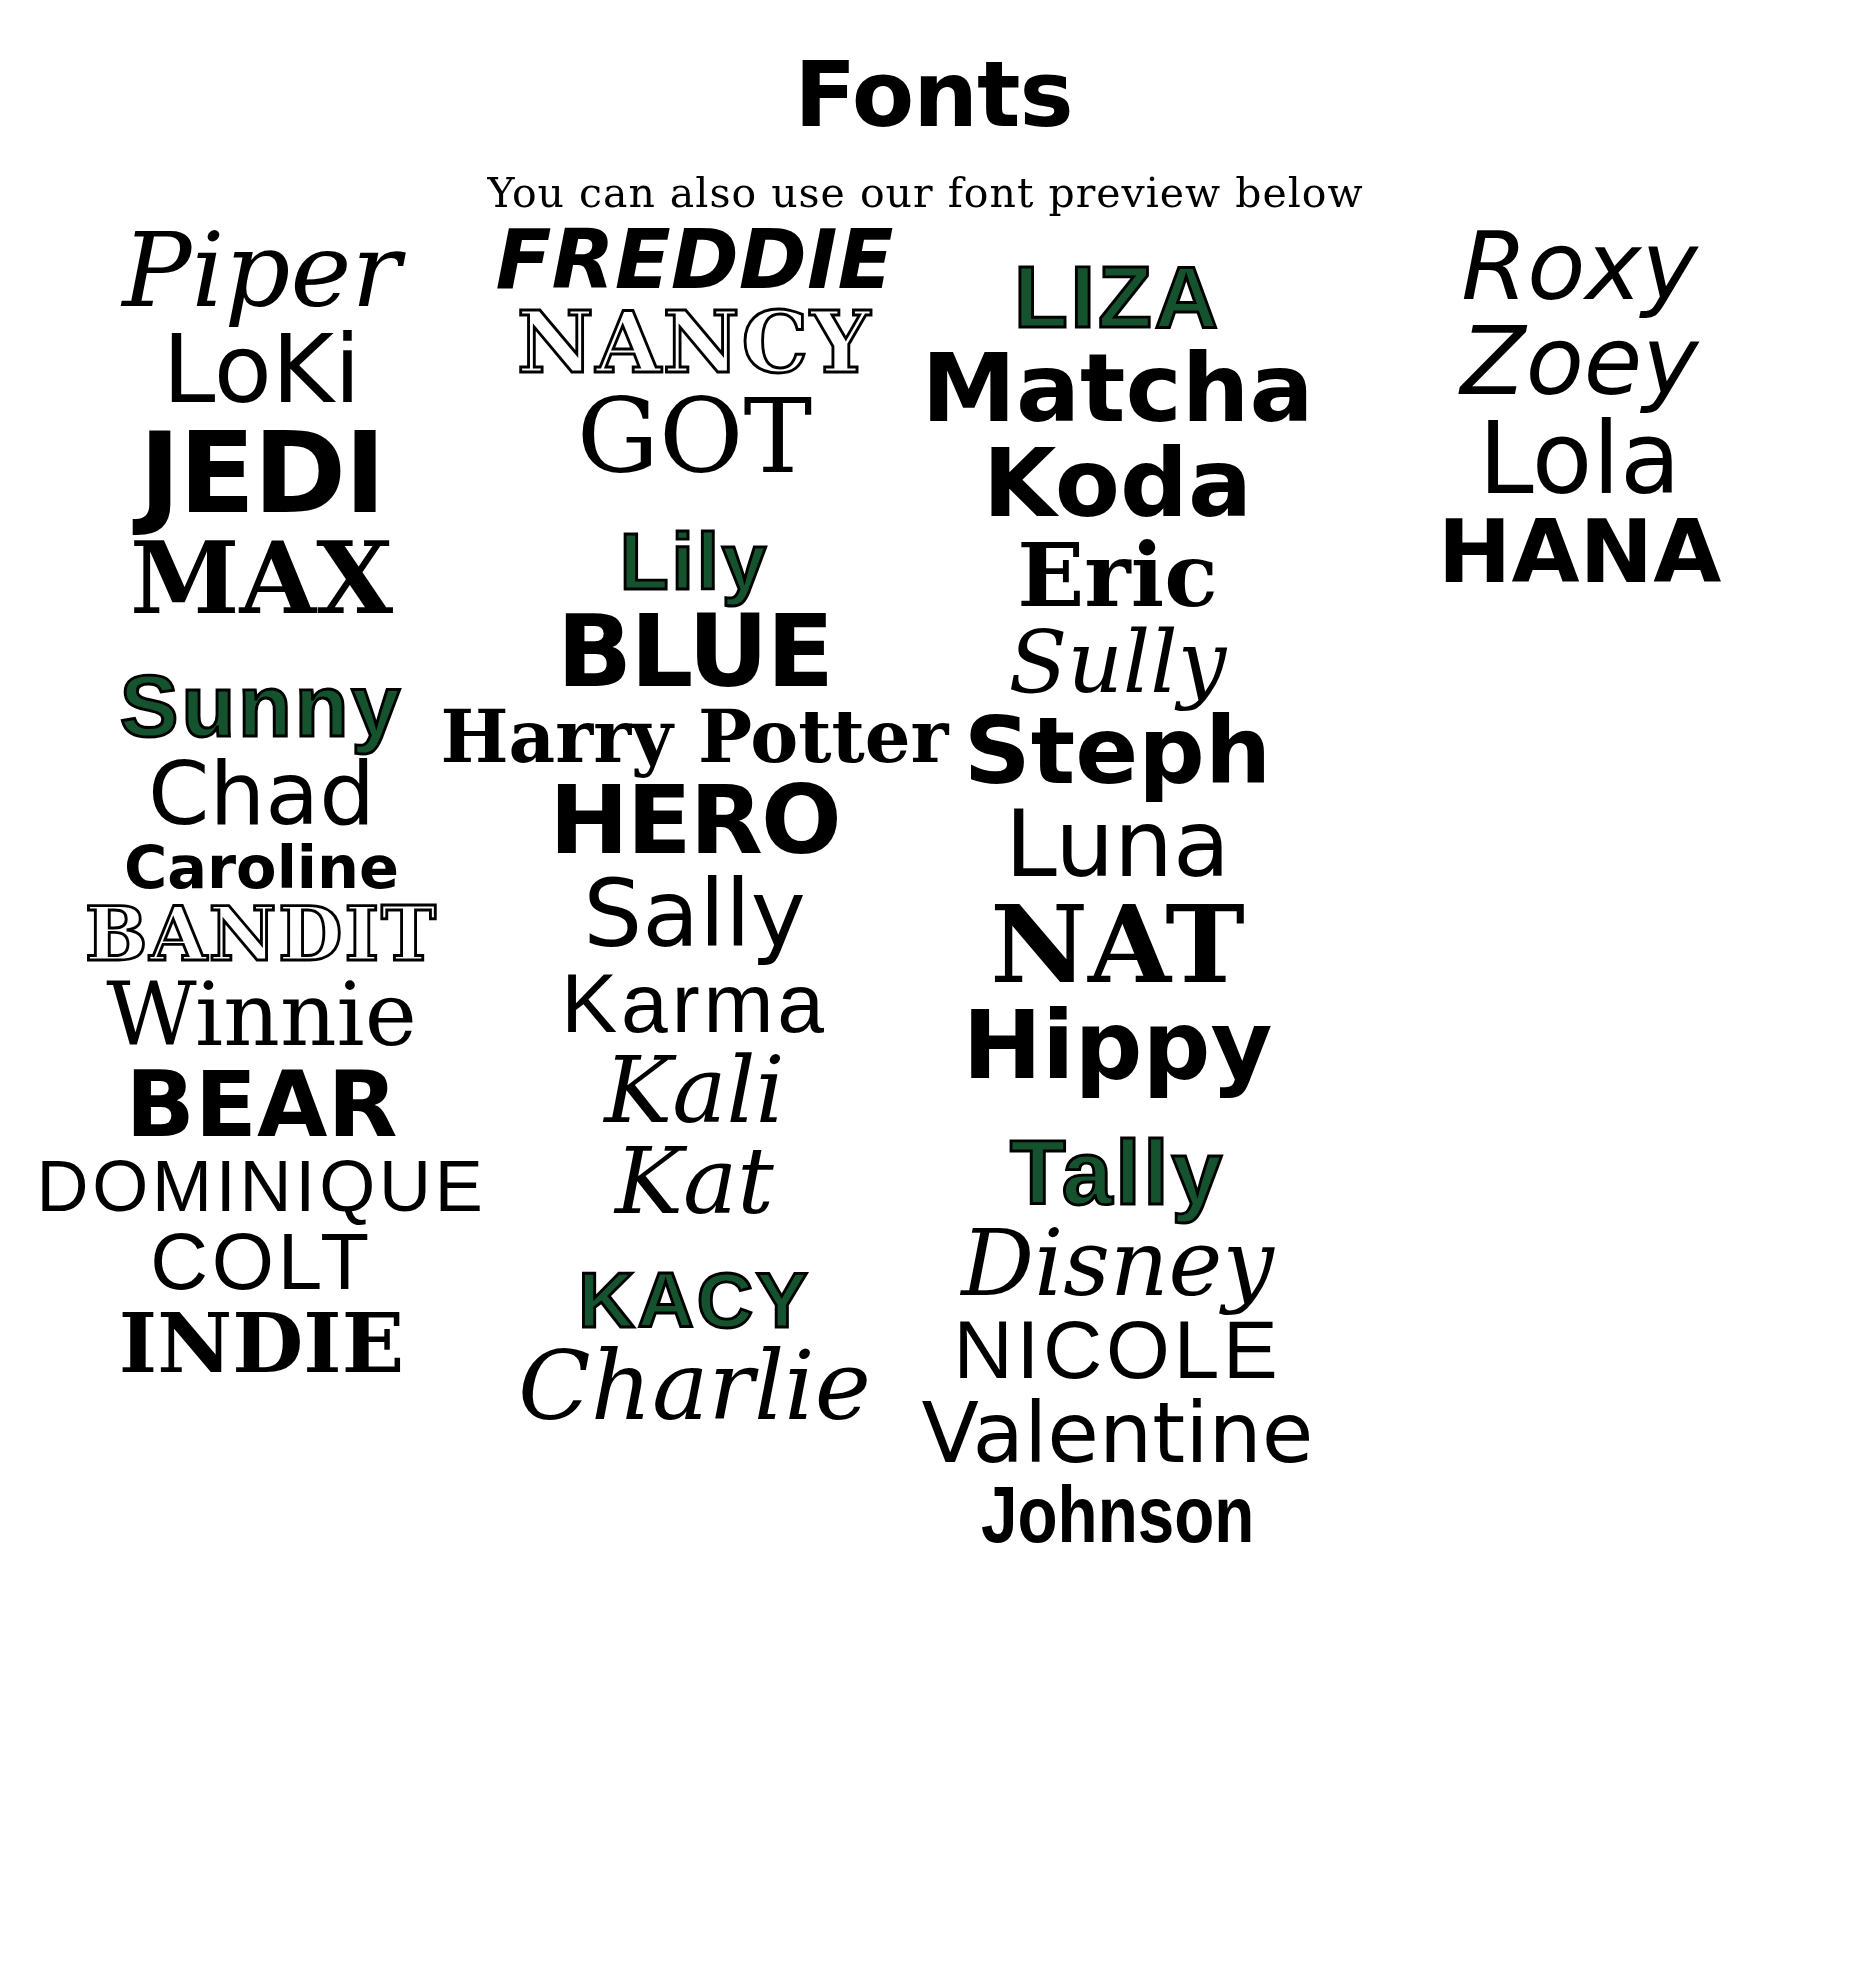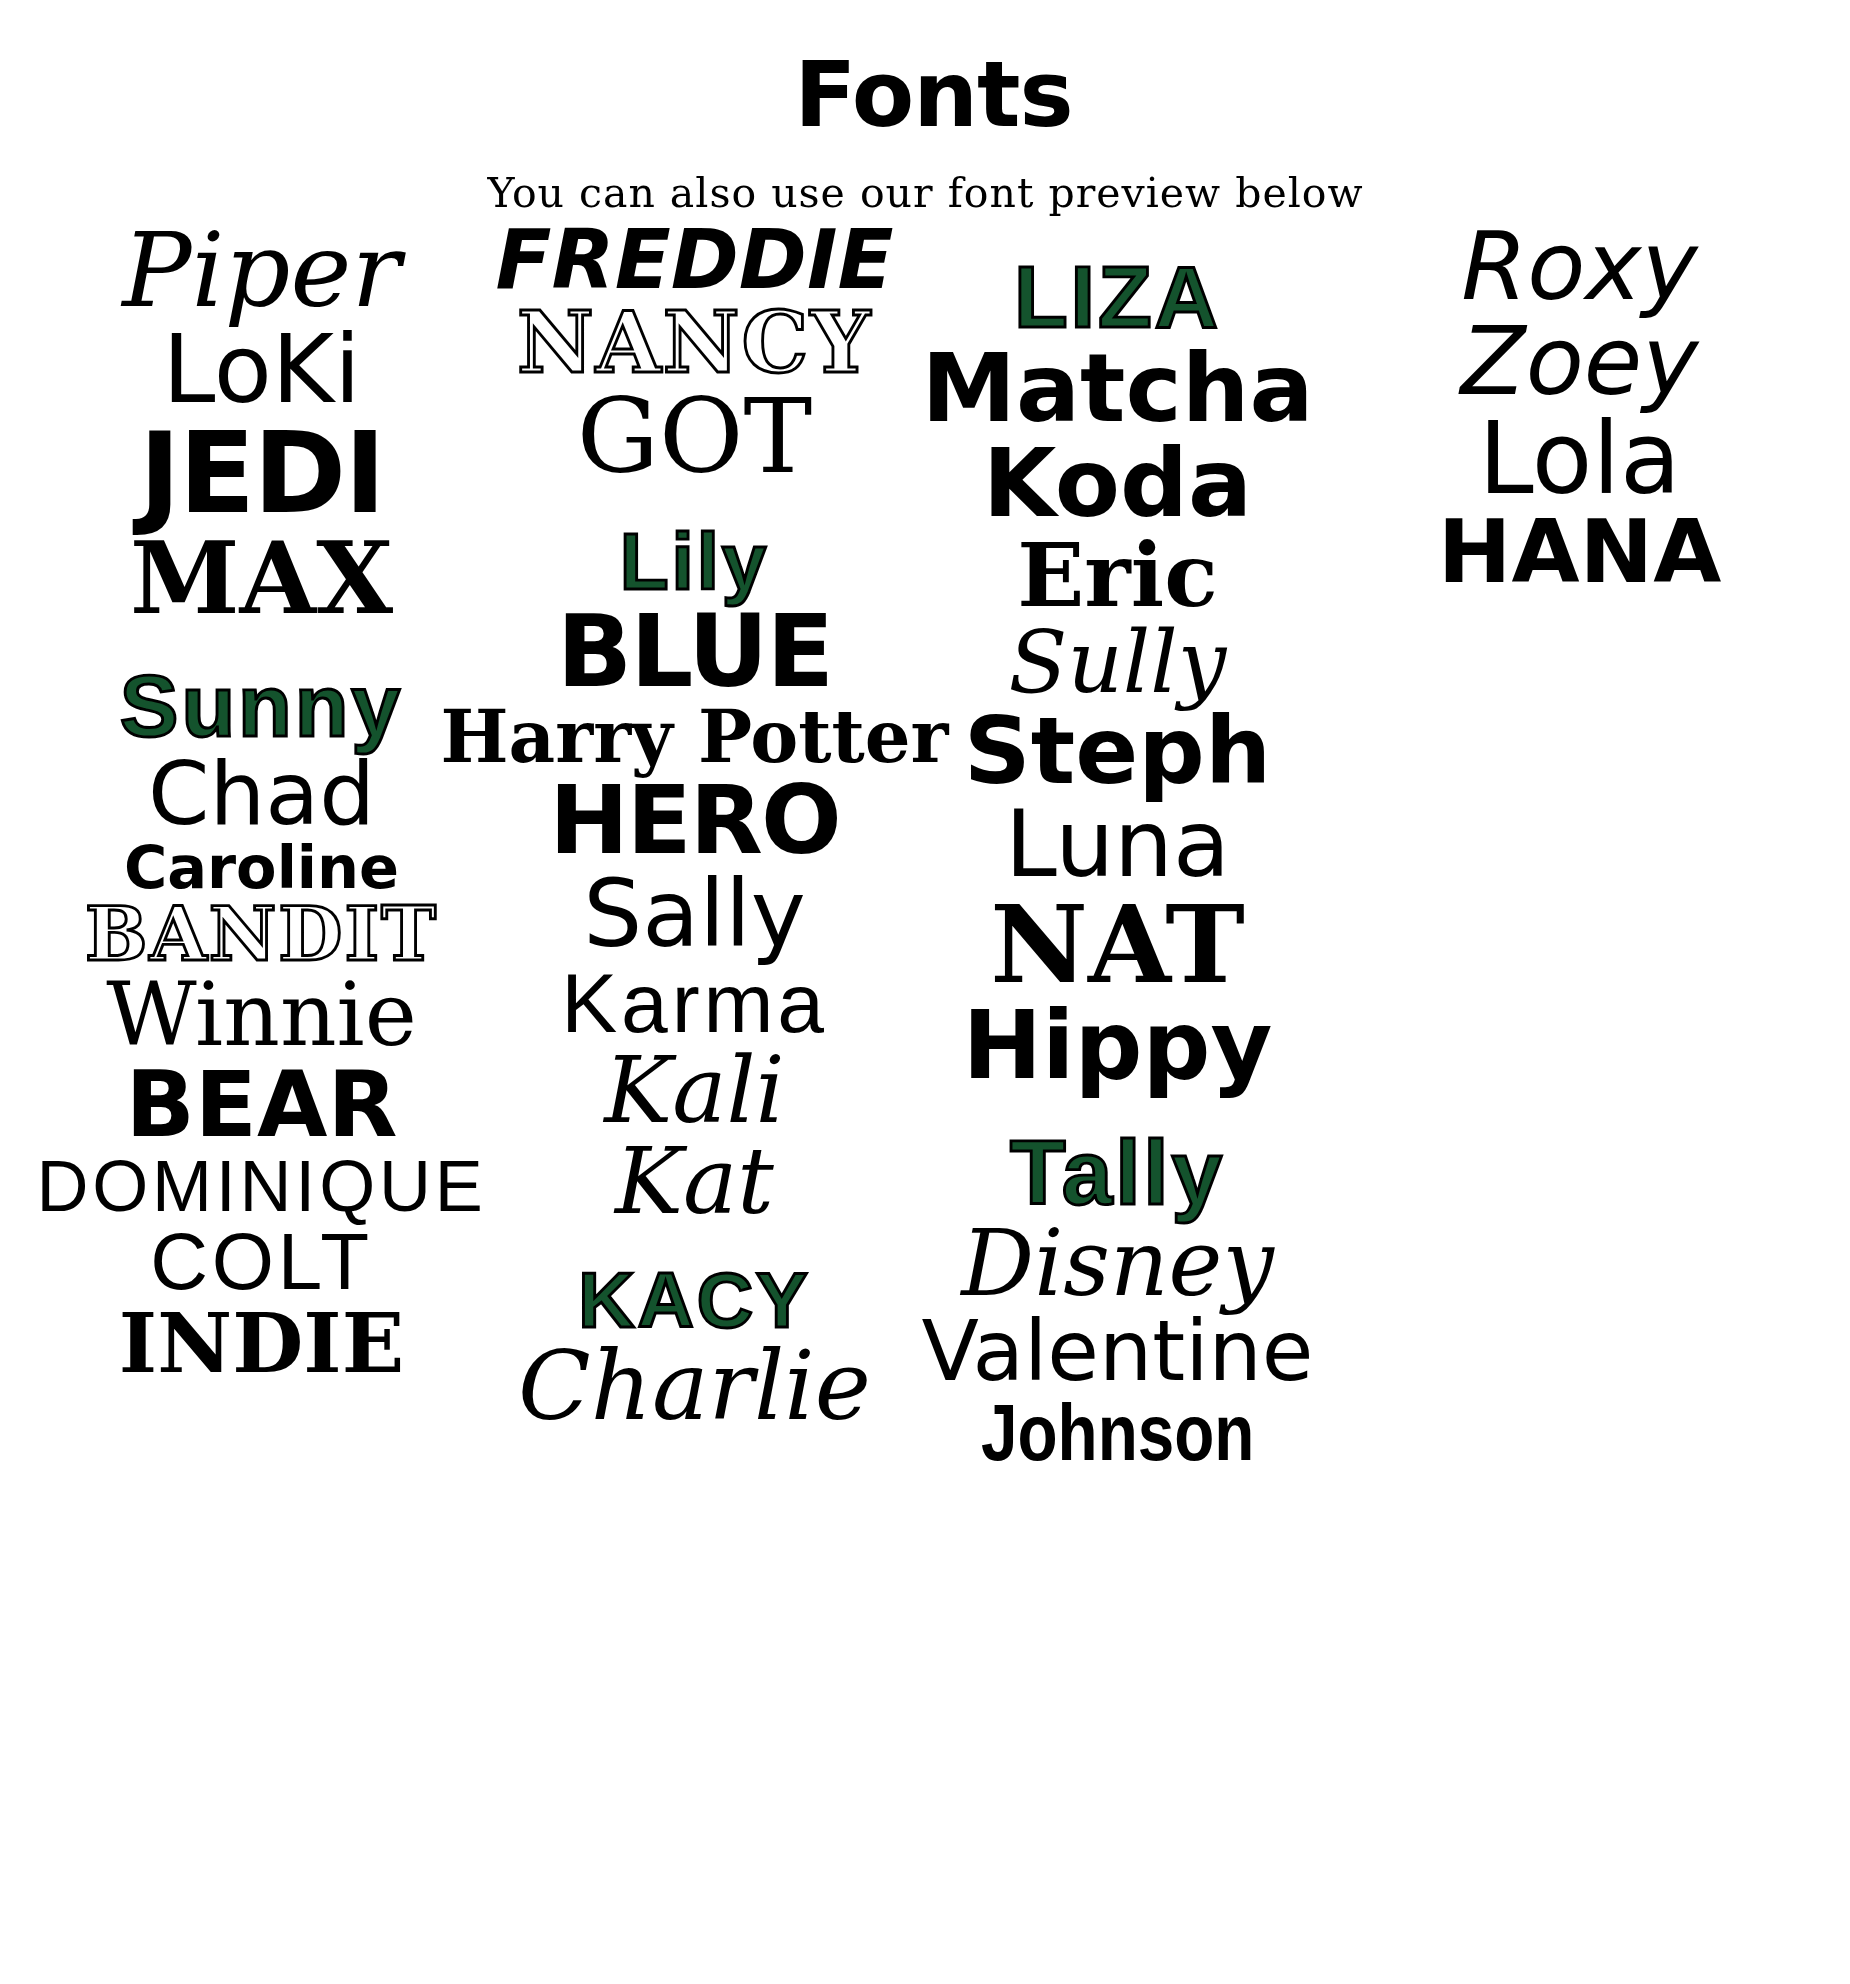--- a/index.html
+++ b/index.html
@@ -175,20 +175,21 @@
       <span class="sample f-bold" style="font-size: 95px;">Matcha</span>
       <span class="sample f-bold" style="font-size: 95px;">Koda</span>
       <span class="sample f-serifbold" style="font-size: 88px;">Eric</span>
       <span class="sample f-script" style="font-size: 86px;">Sully</span>
       <span class="sample f-bold" style="font-size: 93px;">Steph</span>
       <span class="sample f-hand" style="font-size: 93px;">Luna</span>
       <span class="sample f-serifbold" style="font-size: 107px;">NAT</span>
       <span class="sample f-bold" style="font-size: 95px;">Hippy</span>
       <span class="sample f-outline" style="font-size: 91px;">Tally</span>
       <span class="sample f-script" style="font-size: 91px;">Disney</span>
+      <span class="sample f-thin" style="font-size: 82px;">NICOLE</span>
       <span class="sample f-hand" style="font-size: 84px;">Valentine</span>
       <span class="sample f-cond" style="font-size: 80px;">Johnson</span>
     </div>
   <div class="col" id="col4">
       <span class="sample f-hand-i" style="font-size: 95px;">Roxy</span>
       <span class="sample f-hand-i" style="font-size: 95px;">Zoey</span>
       <span class="sample f-hand" style="font-size: 99px;">Lola</span>
       <span class="sample f-bold" style="font-size: 88px;">HANA</span>
     </div>
 

